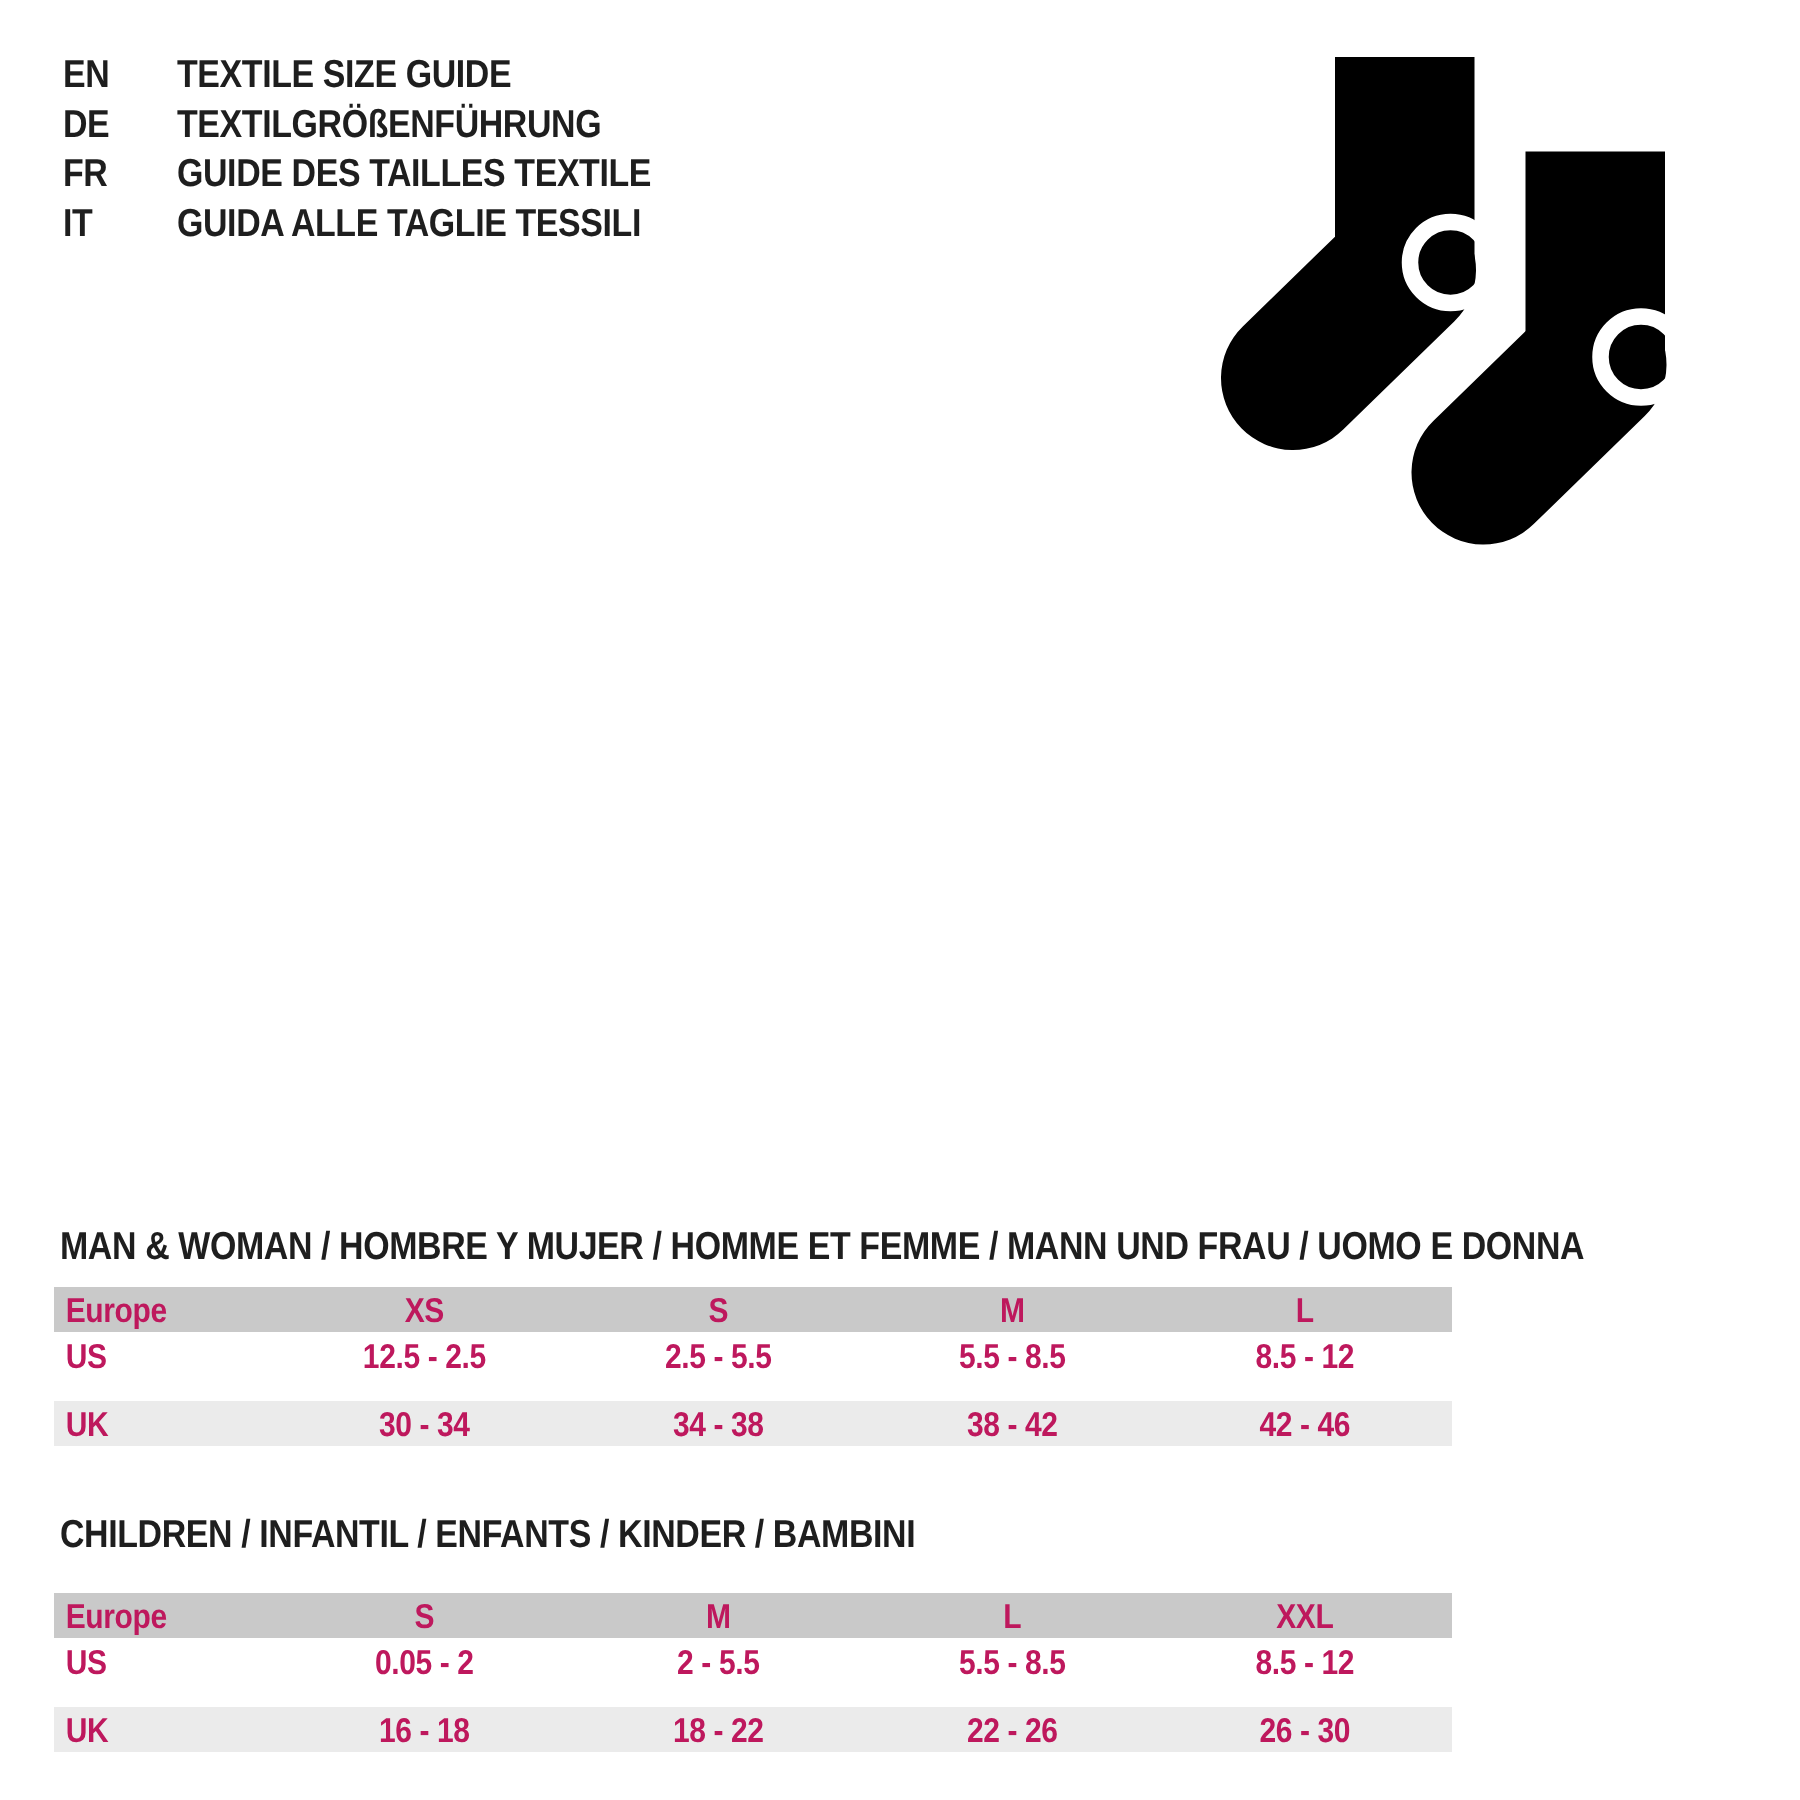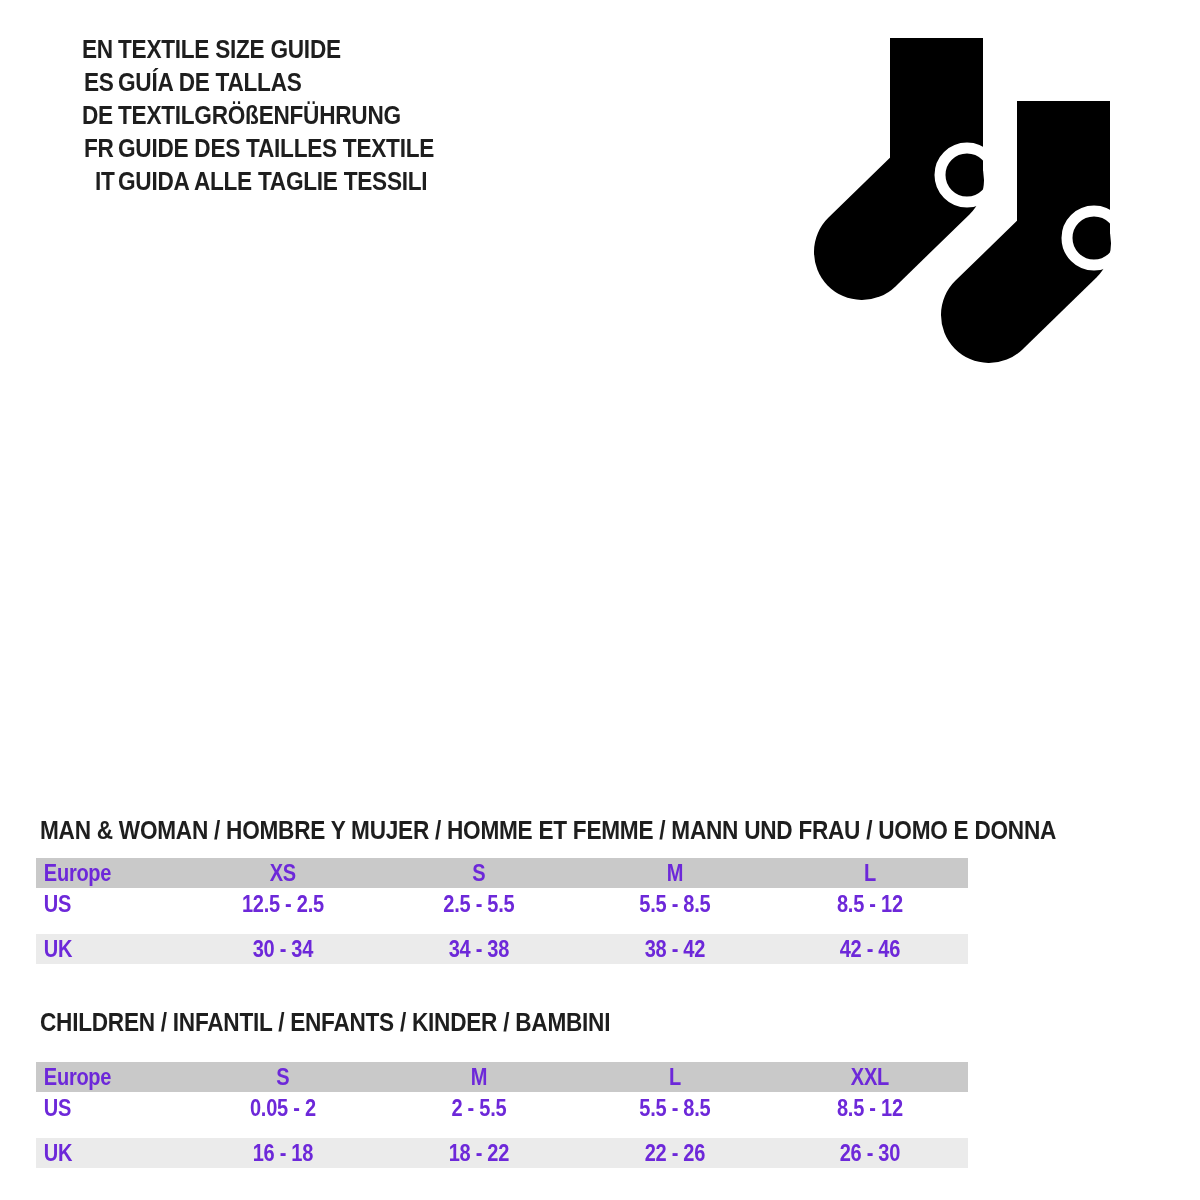--- a/index.html
+++ b/index.html
@@ -11,59 +11,55 @@
     font-weight:bold; color:#1e1e1e;
     letter-spacing:-0.3px;
   }
   
   .sx-l { display:inline-block; transform:scaleX(0.87); transform-origin:0 50%; white-space:nowrap; }
   .sx-c { transform:scaleX(0.87); transform-origin:50% 50%; white-space:nowrap; }
 
   
   .lang-block { position:absolute; left:42px; top:33px; }
   .lang-row { display:flex; height:33px; line-height:33px; font-size:26px; }
-  .lang-code { width:76px; flex:0 0 76px;text-align:right; }
+  .lang-code { width:76px; flex:0 0 76px; }
 
   
   .product-heading {
     position:absolute; left:42px; top:218px;
     font-size:27px; line-height:30px;
   }
 
   
   .socks-svg { position:absolute; left:810px; top:38px; width:320px; height:335px; }
 
   
   .tbl-title { position:absolute; left:40px; font-size:26px; line-height:28px; }
   .t1-title { top:816px; }
   .t2-title { top:1008px; }
   .tbl { position:absolute; left:36px; width:932px; }
   .t1 { top:858px; }
   .t2 { top:1062px; }
-  .tr { display:flex; height:30px; line-height:30px; font-size:23px; color:#6d28d9; }
+  .tr { display:flex; height:30px; line-height:30px; font-size:23px; color:#be185d; }
   .tr.head { background:#c9c9c9; }
   .tr.alt  { background:#ebebeb; margin-top:15px; }
   .tr.plain { background:#ffffff; margin-top:1px;justify-content:space-between; }
   .td { flex:1; text-align:center; }
   .td.c1 { flex:0 0 140px; text-align:left; padding-left:9px;
            transform-origin:0 50%; }
 </style>
 </head>
 <body>
 
 <div class="canvas">
 
   <div class="lang-block">
     <div class="lang-row">
       <span class="lang-code"><span class="sx-l">EN</span></span>
       <span class="sx-l">TEXTILE SIZE GUIDE</span>
-    </div>
-    <div class="lang-row">
-      <span class="lang-code"><span class="sx-l">ES</span></span>
-      <span class="sx-l">GUÍA DE TALLAS</span>
     </div>
     <div class="lang-row">
       <span class="lang-code"><span class="sx-l">DE</span></span>
       <span class="sx-l">TEXTILGRÖßENFÜHRUNG</span>
     </div>
     <div class="lang-row">
       <span class="lang-code"><span class="sx-l">FR</span></span>
       <span class="sx-l">GUIDE DES TAILLES TEXTILE</span>
     </div>
     <div class="lang-row">

